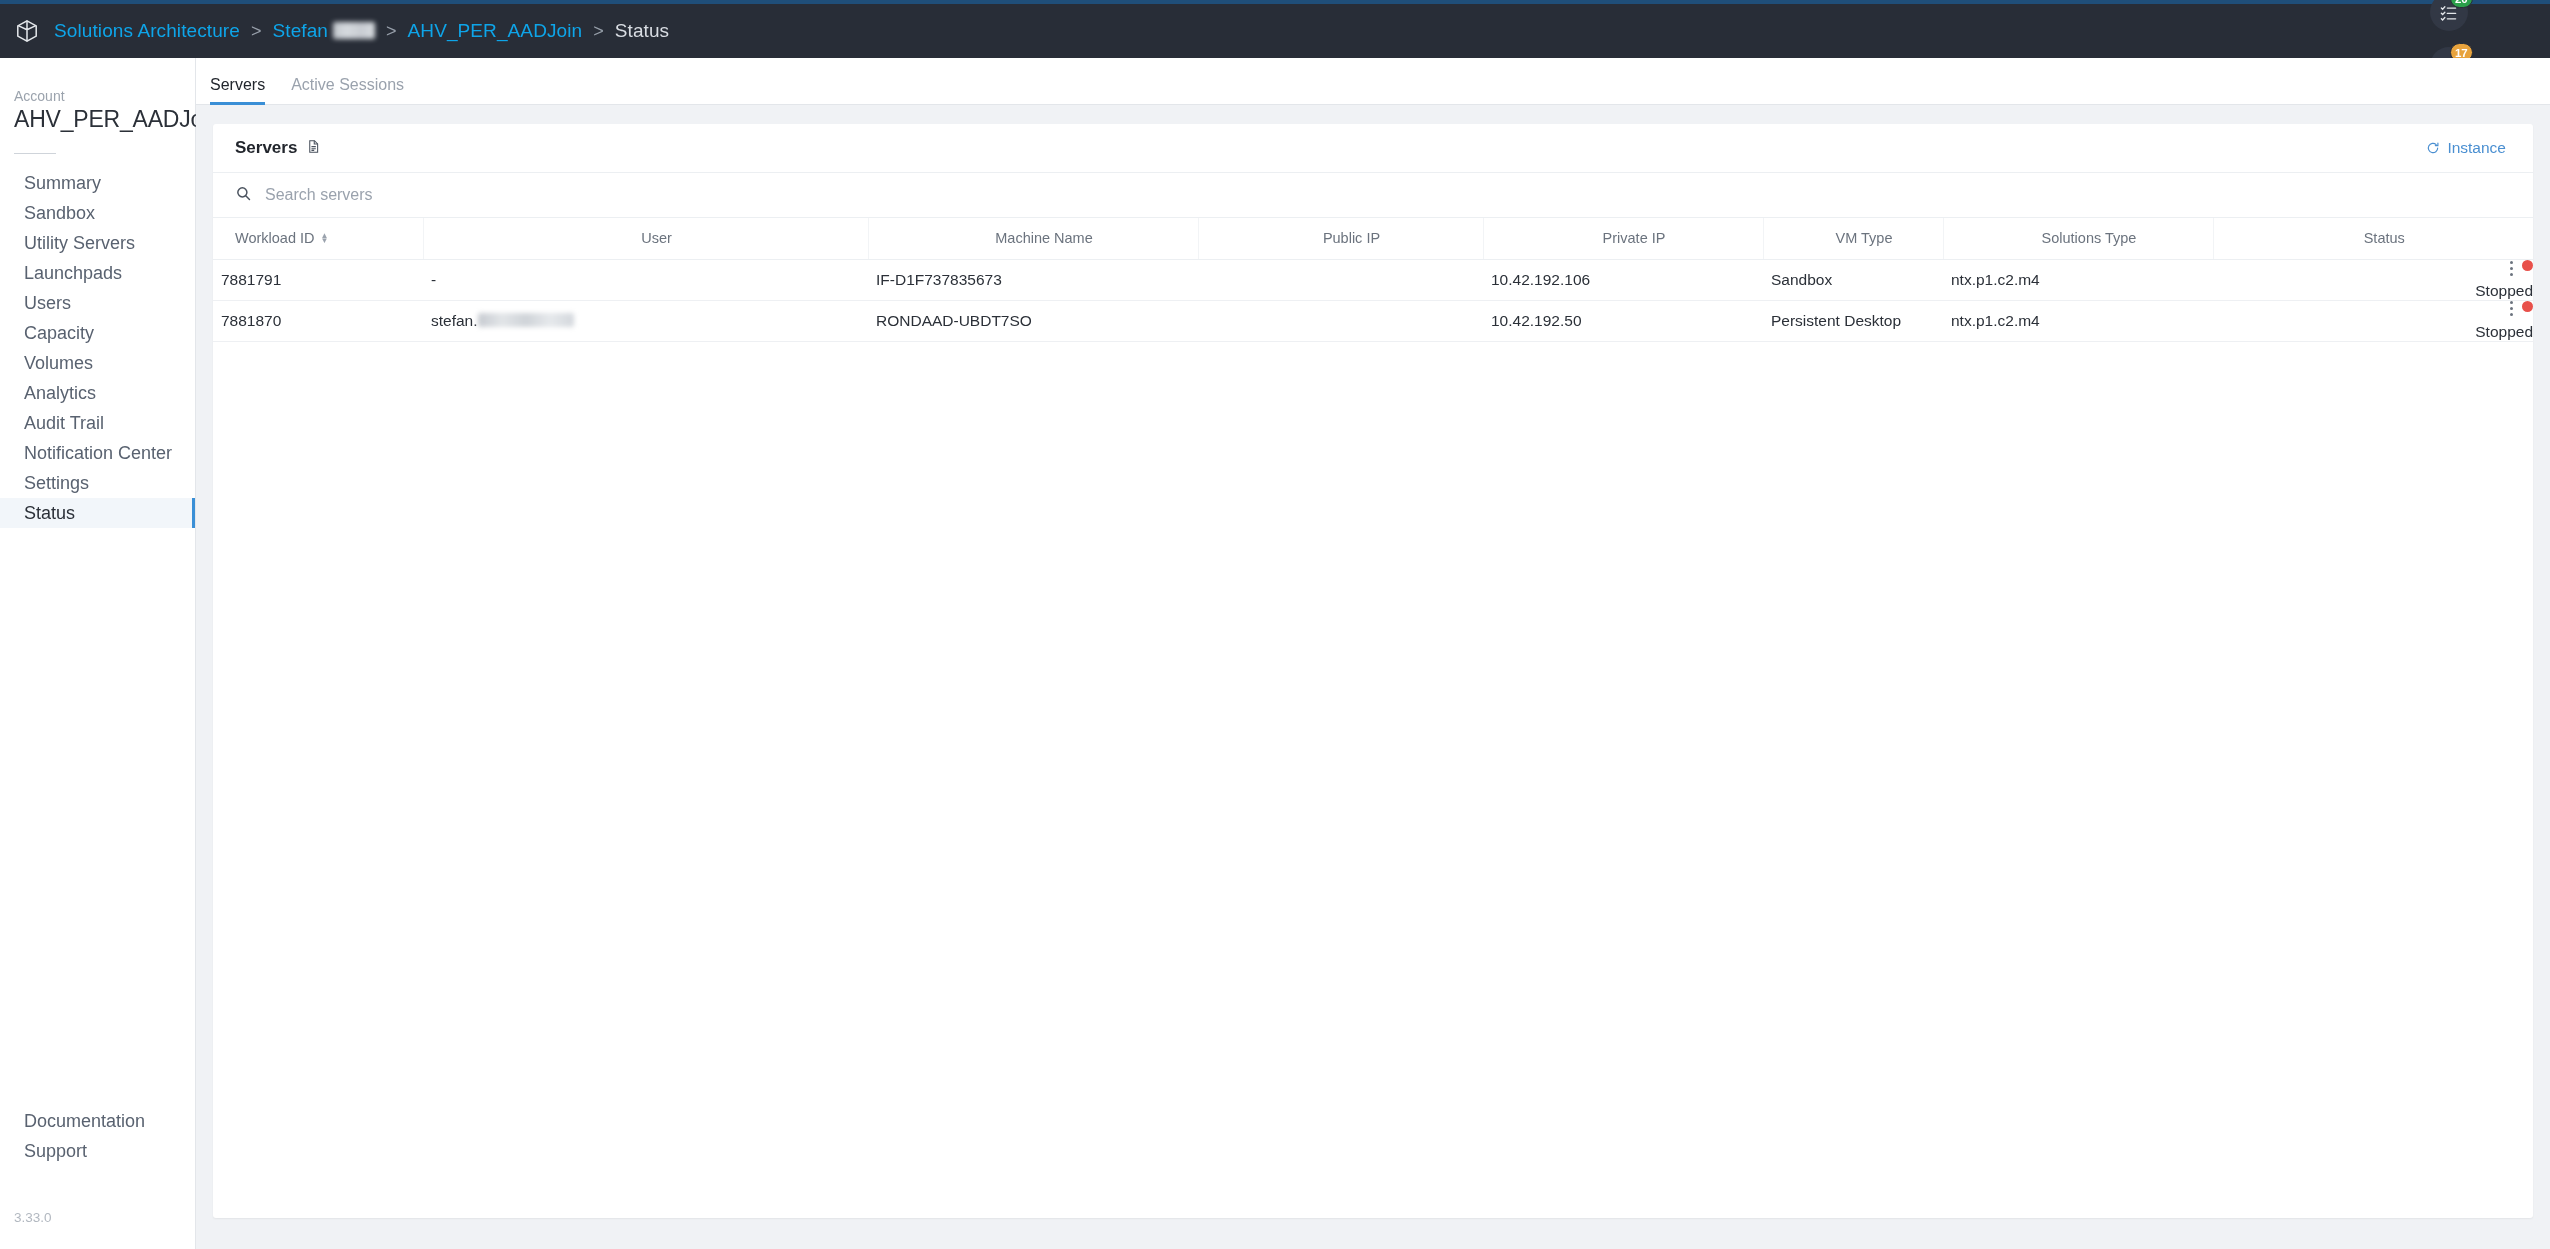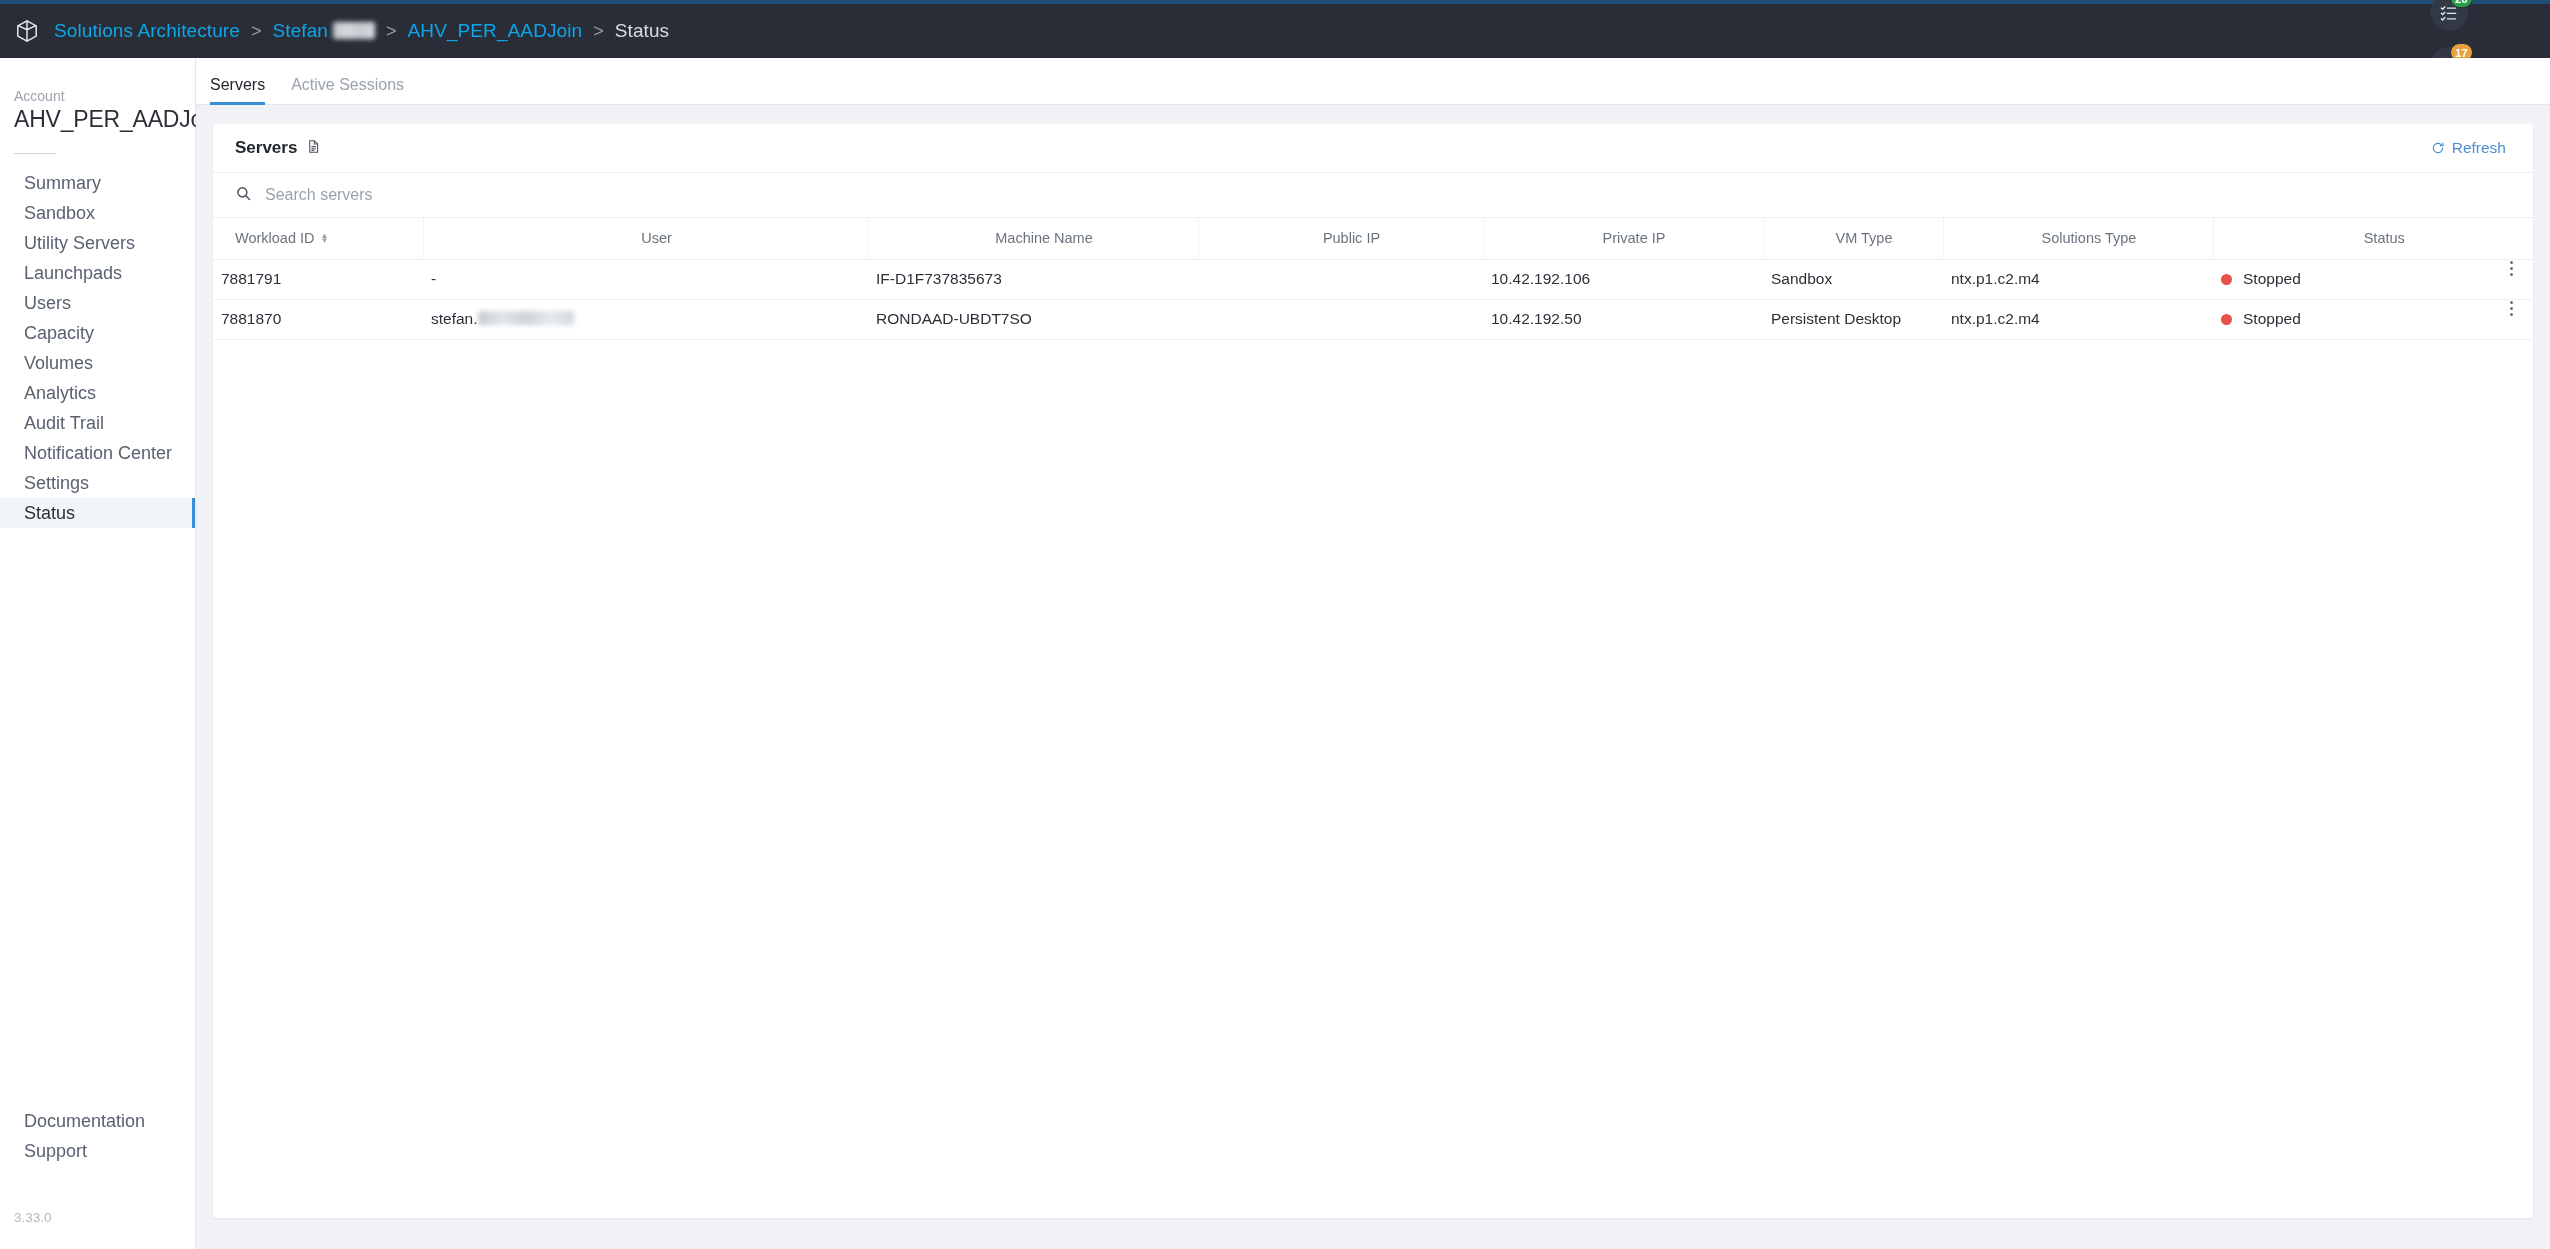--- a/index.html
+++ b/index.html
@@ -176,21 +176,21 @@
     height: 40px; font-size: 15.5px; color: #2b3038;
     padding-left: 8px; border-bottom: 1px solid #eef0f3;
     vertical-align: middle;
   }
   .user-redact-cell {
     display: inline-block; width: 96px; height: 14px;
     background: linear-gradient(90deg,#c6cad0,#e2e5e8,#cfd3d8,#e6e9ec,#d3d7dc);
     filter: blur(2.4px); border-radius: 2px;
     vertical-align: -1px;
   }
-  .status-cell { display: flex; align-items: center; gap: 11px; }
+  .status-cell { display: flex; align-items: flex-end; gap: 11px; flex-direction: column; }
   .dot { width: 11px; height: 11px; border-radius: 50%; display: inline-block; }
   .kebab {
     display: flex; flex-direction: column; gap: 3px;
     align-items: center; cursor: pointer;
   }
   .kebab i { width: 3px; height: 3px; border-radius: 50%; background: #6b737e; display: block; }
 </style>
 </head>
 <body>
 
@@ -313,21 +313,21 @@
             <path d="M13.2 2.9V8h5.2"></path>
             <path d="M8.7 12.2h7M8.7 15.6h7M8.7 18.2h4.4"></path>
           </svg>
         </span>
       </div>
       <div class="refresh-link">
         <svg viewBox="0 0 24 24" width="14" height="14" fill="none" stroke="#4a8fd1" stroke-width="2" stroke-linecap="round">
           <path d="M20 12a8 8 0 1 1-2.6-5.9"></path>
           <path d="M20.4 3.4v4.4h-4.4"></path>
         </svg>
-        <span>Refresh</span>
+        <span>Instance</span>
       </div>
     </div>
 
     <div class="search-row">
       <span>
         <svg viewBox="0 0 24 24" width="17" height="17" fill="none" stroke="#4a525e" stroke-width="2.1" stroke-linecap="round">
           <circle cx="10.4" cy="10.4" r="6.4"></circle>
           <path d="M15.2 15.2 20.4 20.4"></path>
         </svg>
       </span>

